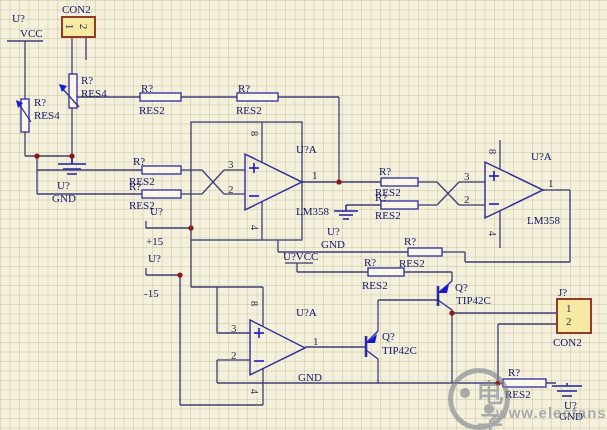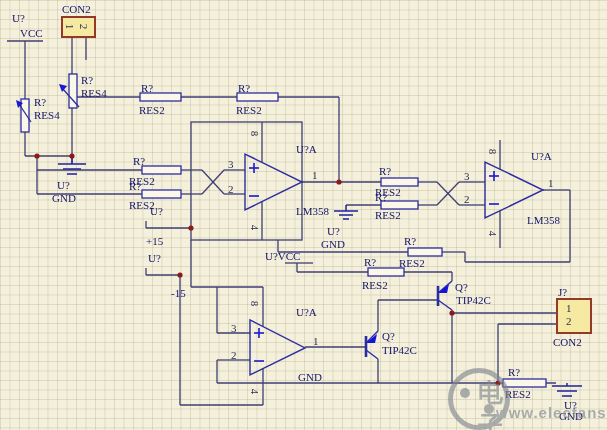--- a/index.html
+++ b/index.html
@@ -241,21 +241,21 @@
   <span class="lbl" style="left:52px;top:193px;">GND</span>
 
   <span class="lbl" style="left:133px;top:156px;">R?</span>
   <span class="lbl" style="left:129px;top:176px;">RES2</span>
   <span class="lbl" style="left:129px;top:181px;">R?</span>
   <span class="lbl" style="left:129px;top:200px;">RES2</span>
 
   <span class="lbl" style="left:150px;top:206px;">U?</span>
   <span class="lbl" style="left:146px;top:236px;">+15</span>
   <span class="lbl" style="left:148px;top:253px;">U?</span>
-  <span class="lbl" style="left:144px;top:288px;margin-left:27px;">-15</span>
+  <span class="lbl" style="left:144px;top:288px;">-15</span>
 
   <span class="lbl pin" style="left:228px;top:159px;">3</span>
   <span class="lbl pin" style="left:228px;top:184px;">2</span>
   <span class="lbl pin" style="left:312px;top:170px;">1</span>
   <span class="lbl pin rot" style="left:252px;top:128px;">8</span>
   <span class="lbl pin rot" style="left:252px;top:222px;">4</span>
   <span class="lbl" style="left:296px;top:144px;">U?A</span>
   <span class="lbl" style="left:296px;top:206px;">LM358</span>
 
   <span class="lbl" style="left:379px;top:166px;">R?</span>
@@ -272,21 +272,21 @@
   <span class="lbl pin rot" style="left:490px;top:146px;">8</span>
   <span class="lbl pin rot" style="left:490px;top:228px;">4</span>
   <span class="lbl" style="left:531px;top:151px;">U?A</span>
   <span class="lbl" style="left:527px;top:215px;">LM358</span>
 
   <span class="lbl" style="left:404px;top:236px;">R?</span>
   <span class="lbl" style="left:399px;top:258px;">RES2</span>
   <span class="lbl" style="left:364px;top:257px;">R?</span>
   <span class="lbl" style="left:362px;top:280px;">RES2</span>
 
-  <span class="lbl" style="left:265px;top:251px;">U?VCC</span>
+  <span class="lbl" style="left:283px;top:251px;">U?VCC</span>
 
   <span class="lbl pin" style="left:231px;top:323px;">3</span>
   <span class="lbl pin" style="left:231px;top:350px;">2</span>
   <span class="lbl pin" style="left:313px;top:336px;">1</span>
   <span class="lbl pin rot" style="left:252px;top:298px;">8</span>
   <span class="lbl pin rot" style="left:252px;top:386px;">4</span>
   <span class="lbl" style="left:296px;top:307px;">U?A</span>
 
   <span class="lbl" style="left:455px;top:282px;">Q?</span>
   <span class="lbl" style="left:456px;top:295px;">TIP42C</span>

